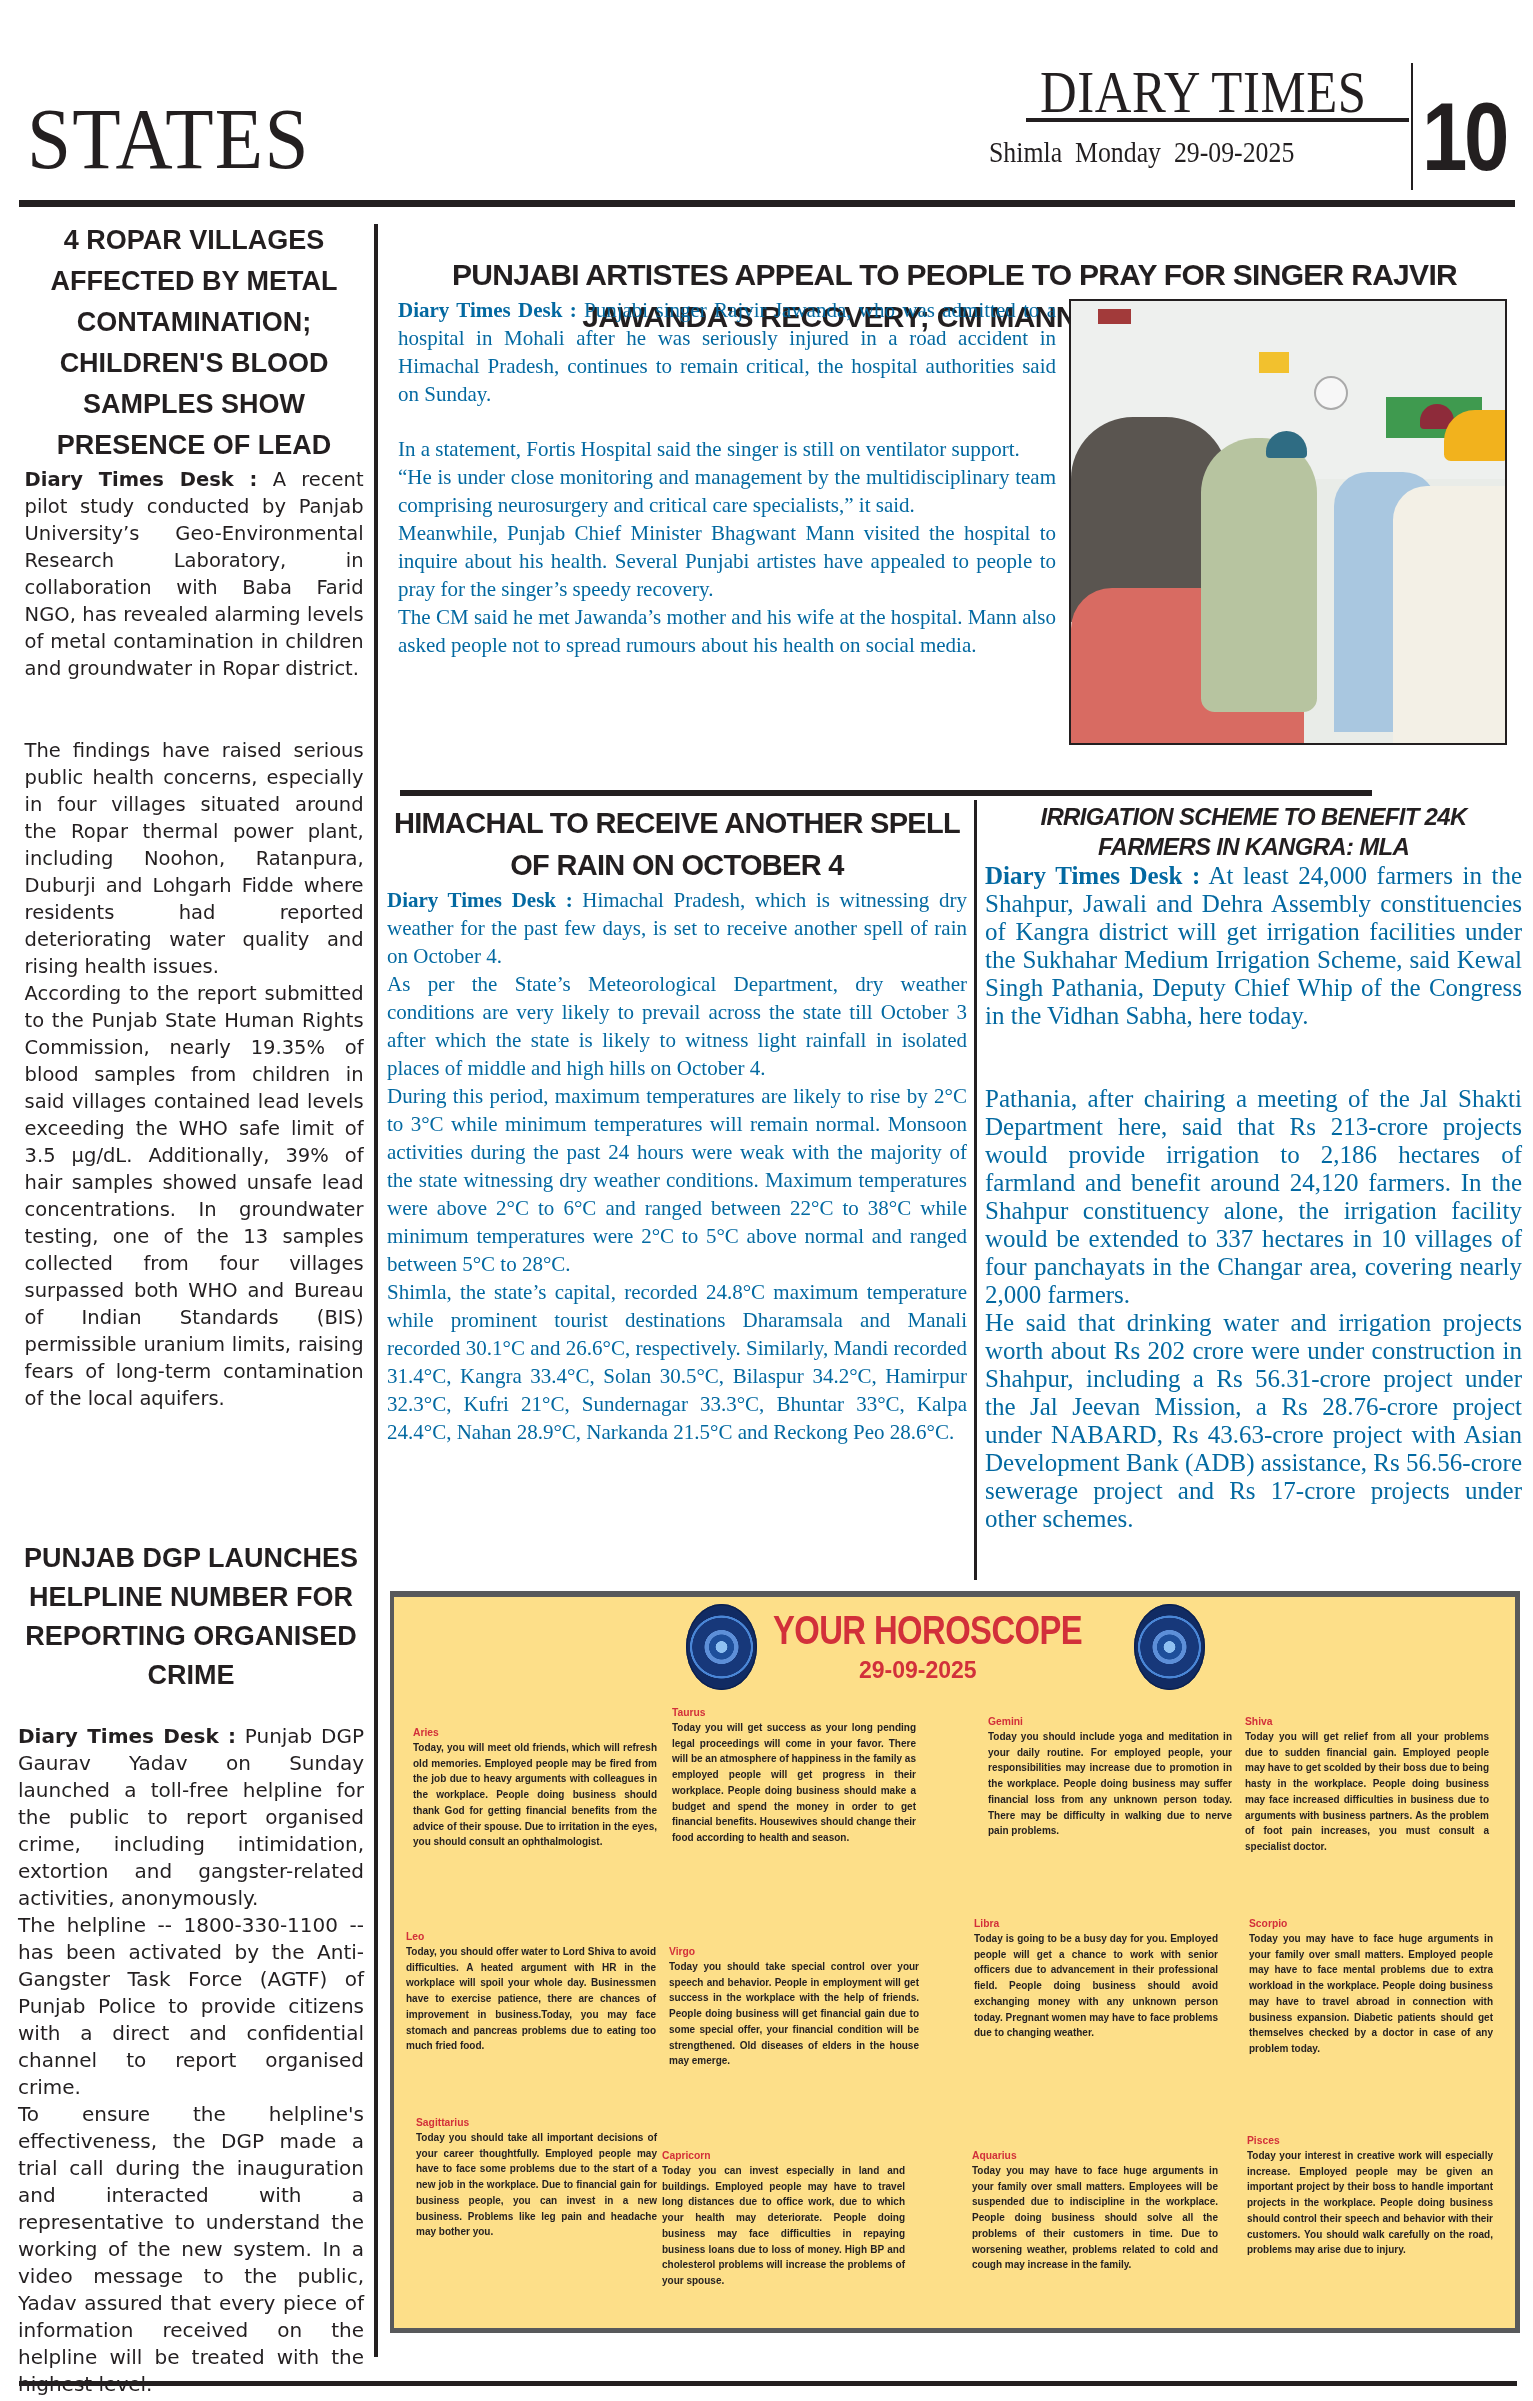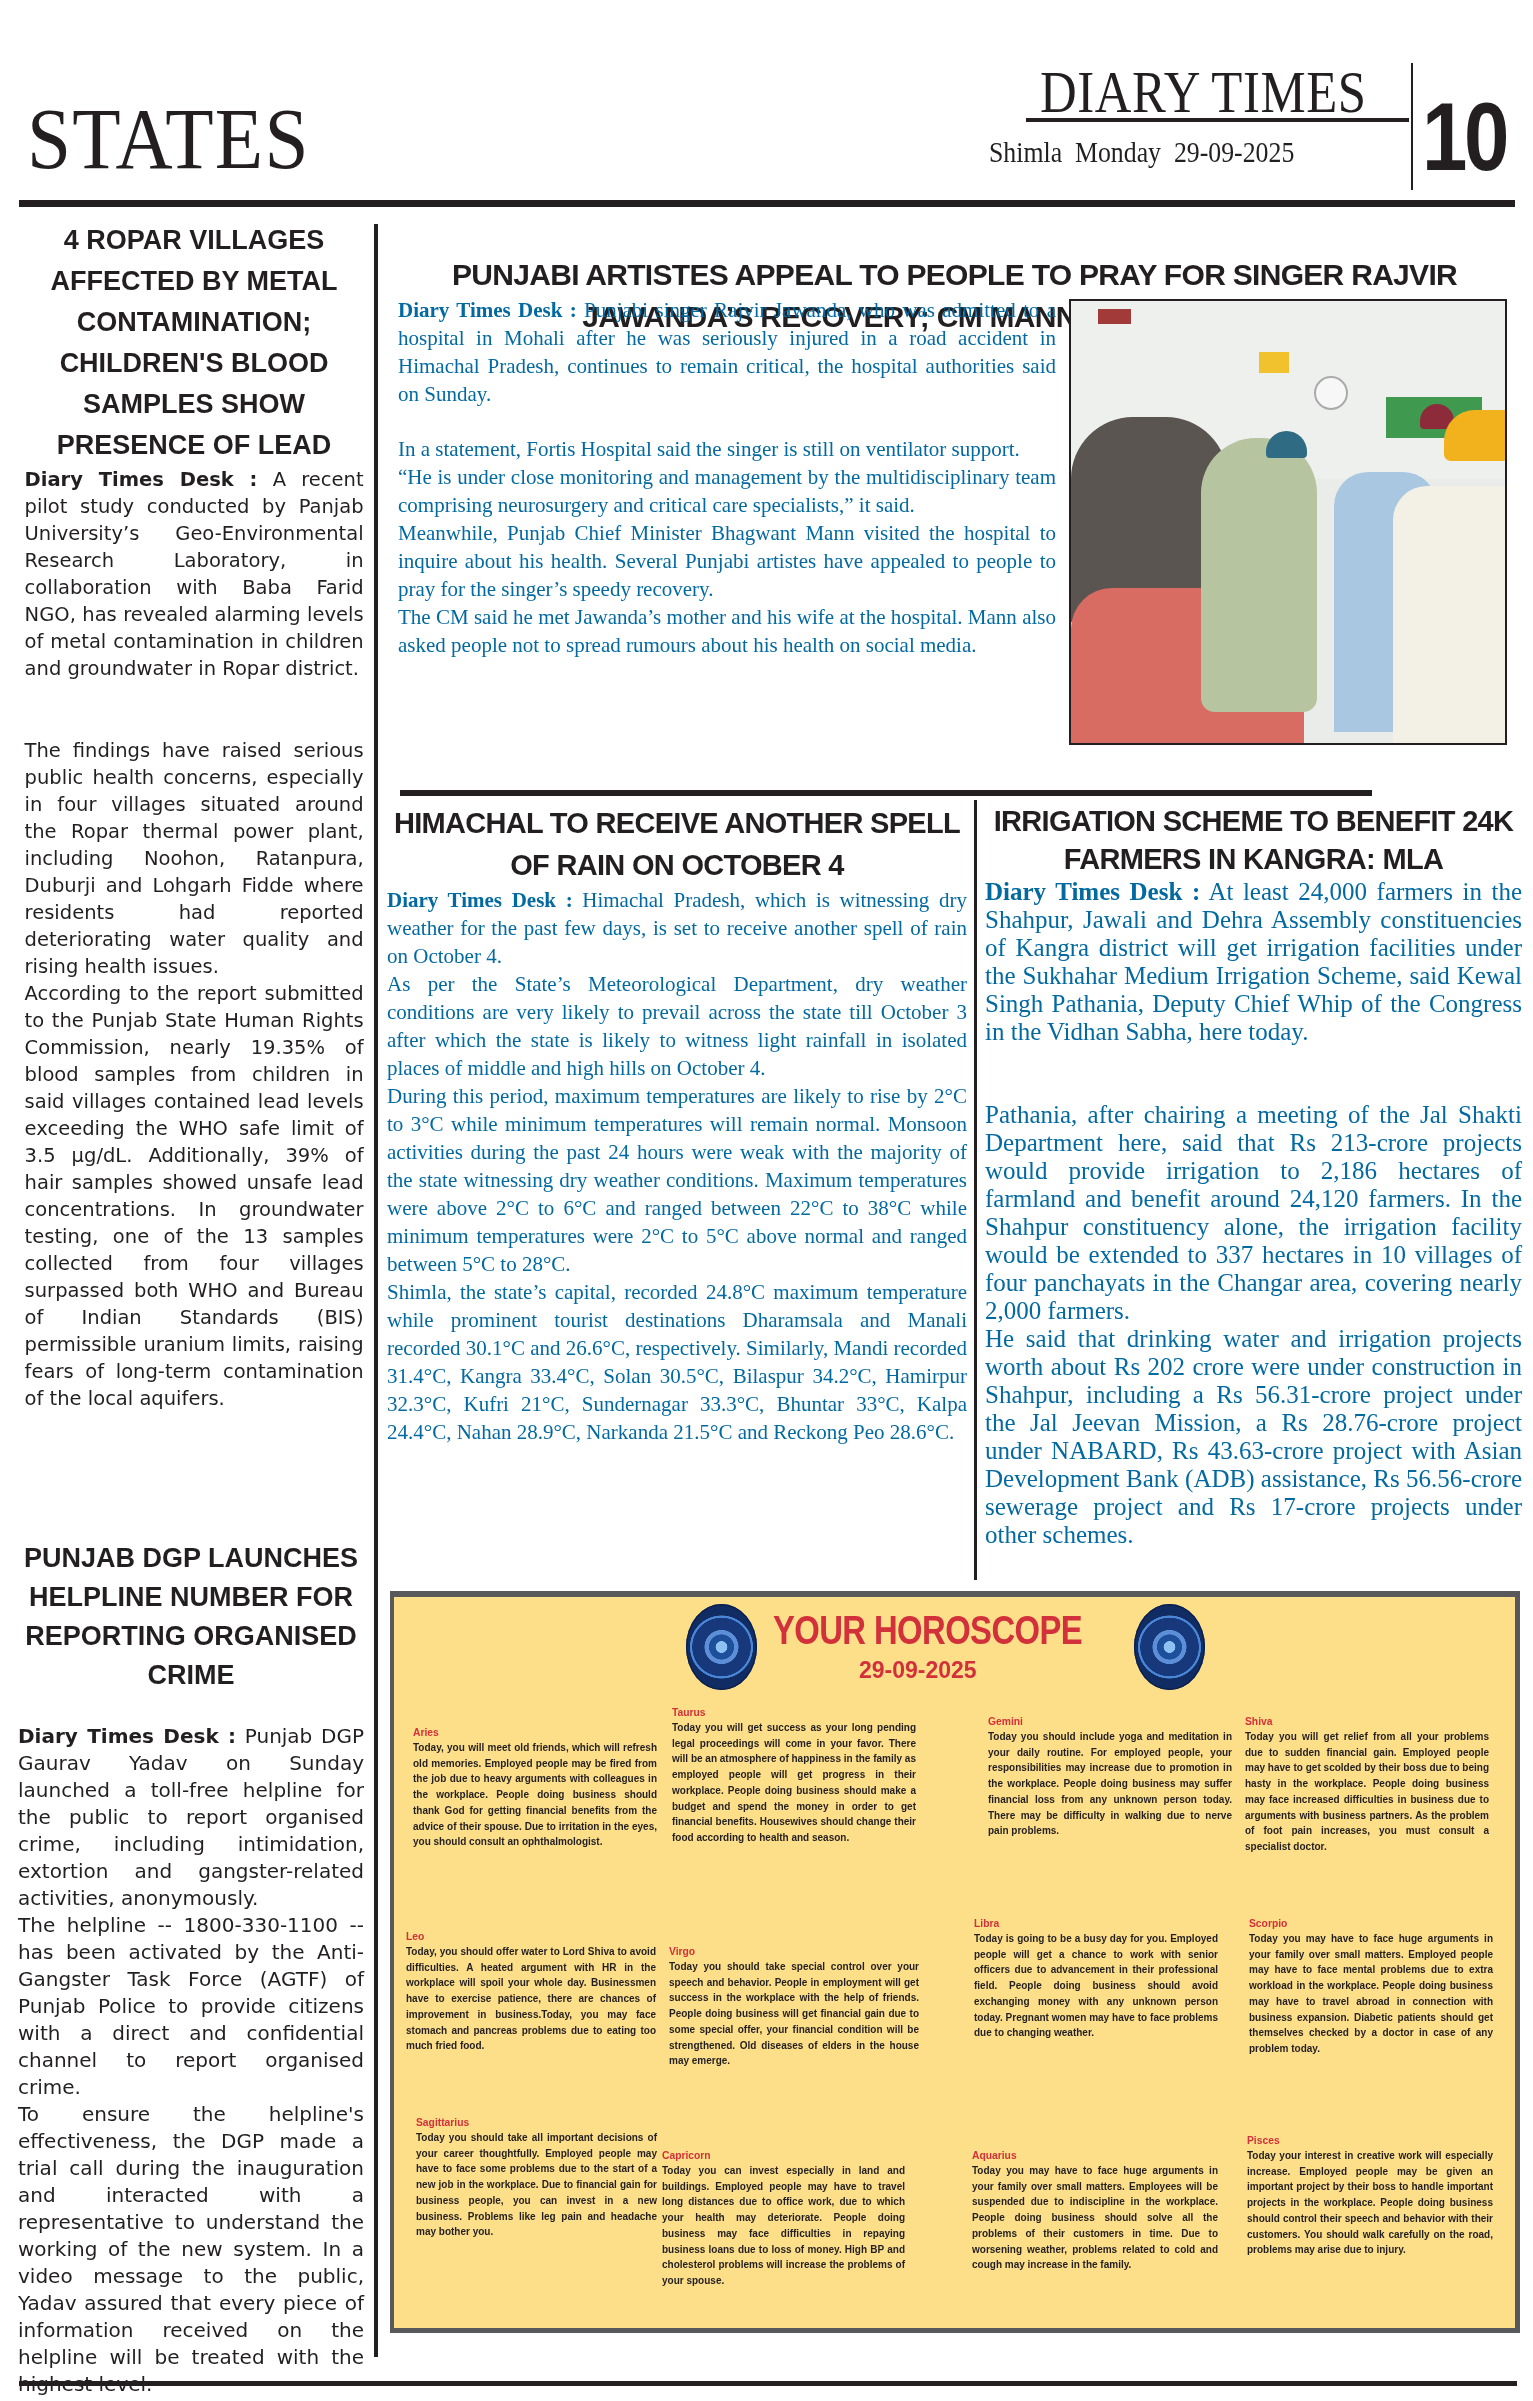--- a/index.html
+++ b/index.html
@@ -153,21 +153,21 @@
   <h2 class="headline hl-cond" style="font-size:29px; line-height:42px; letter-spacing:-0.7px;">HIMACHAL TO RECEIVE ANOTHER SPELL OF RAIN ON OCTOBER 4</h2>
   <div class="body-cond" style="font-size:21px; line-height:28px;">
     <p><span class="lead">Diary Times Desk :</span> <span>Himachal Pradesh, which is witnessing dry weather for the past few days, is set to receive another spell of rain on October 4.</span></p>
     <p>As per the State’s Meteorological Department, dry weather conditions are very likely to prevail across the state till October 3 after which the state is likely to witness light rainfall in isolated places of middle and high hills on October 4.</p>
     <p>During this period, maximum temperatures are likely to rise by 2°C to 3°C while minimum temperatures will remain normal. Monsoon activities during the past 24 hours were weak with the majority of the state witnessing dry weather conditions. Maximum temperatures were above 2°C to 6°C and ranged between 22°C to 38°C while minimum temperatures were 2°C to 5°C above normal and ranged between 5°C to 28°C.</p>
     <p>Shimla, the state’s capital, recorded 24.8°C maximum temperature while prominent tourist destinations Dharamsala and Manali recorded 30.1°C and 26.6°C, respectively. Similarly, Mandi recorded 31.4°C, Kangra 33.4°C, Solan 30.5°C, Bilaspur 34.2°C, Hamirpur 32.3°C, Kufri 21°C, Sundernagar 33.3°C, Bhuntar 33°C, Kalpa 24.4°C, Nahan 28.9°C, Narkanda 21.5°C and Reckong Peo 28.6°C.</p>
   </div>
 </article>
 
 <article class="abs" style="left:985px; top:802px; width:537px;">
-  <h2 class="headline hl-cond" style="font-size:29px; line-height:38px; letter-spacing:-0.7px;">IRRIGATION SCHEME TO BENEFIT 24K FARMERS IN KANGRA: MLA</h2>
+  <h2 class="headline hl-cond" style="font-size:24px; line-height:30px; letter-spacing:-0.7px;font-style:italic;">IRRIGATION SCHEME TO BENEFIT 24K FARMERS IN KANGRA: MLA</h2>
   <div class="body-cond" style="font-size:25px; line-height:28px;">
     <p><span class="lead">Diary Times Desk :</span> <span>At least 24,000 farmers in the Shahpur, Jawali and Dehra Assembly constituencies of Kangra district will get irrigation facilities under the Sukhahar Medium Irrigation Scheme, said Kewal Singh Pathania, Deputy Chief Whip of the Congress in the Vidhan Sabha, here today.</span></p>
     <div class="gap"></div>
     <p>Pathania, after chairing a meeting of the Jal Shakti Department here, said that Rs 213-crore projects would provide irrigation to 2,186 hectares of farmland and benefit around 24,120 farmers. In the Shahpur constituency alone, the irrigation facility would be extended to 337 hectares in 10 villages of four panchayats in the Changar area, covering nearly 2,000 farmers.</p>
     <p>He said that drinking water and irrigation projects worth about Rs 202 crore were under construction in Shahpur, including a Rs 56.31-crore project under the Jal Jeevan Mission, a Rs 28.76-crore project under NABARD, Rs 43.63-crore project with Asian Development Bank (ADB) assistance, Rs 56.56-crore sewerage project and Rs 17-crore projects under other schemes.</p>
   </div>
 </article>
 
 <div class="abs horo-box"></div>
 <div class="abs zodiac-wheel" style="left:686px; top:1604px;"></div>

